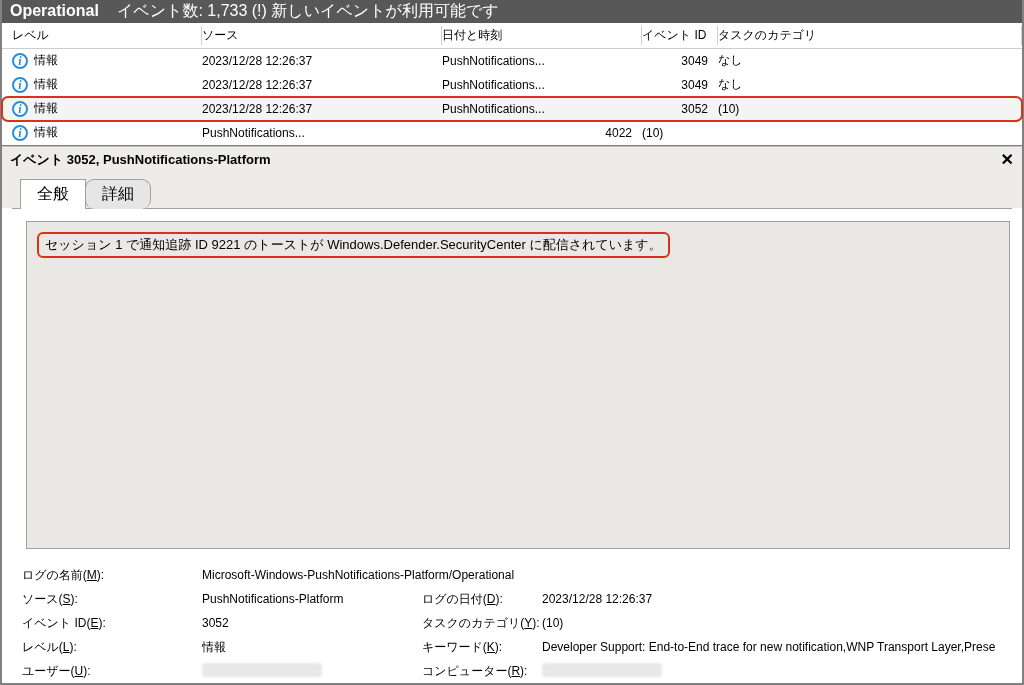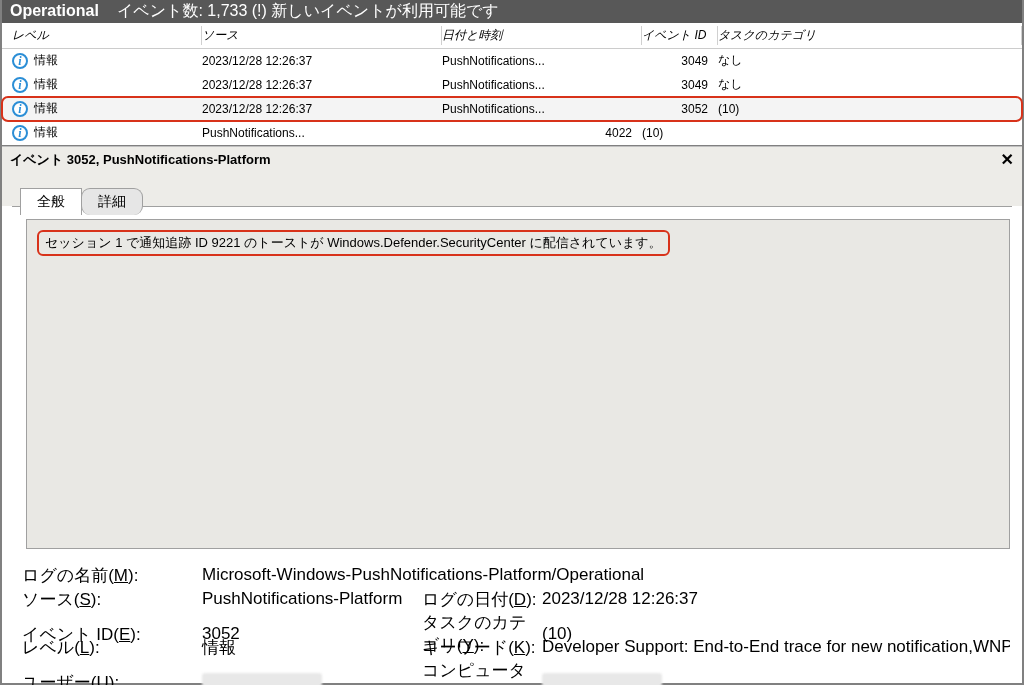--- a/index.html
+++ b/index.html
@@ -38,21 +38,21 @@
     align-items: center;
     height: 22px;
     padding-left: 10px;
   }
   .list-head {
     height: 26px;
     background: #fff;
     color: #000;
     border-bottom: 1px solid #ccc;
   }
-  .list-head > div { position: relative; height: 100%; display:flex; align-items:center;font-style:italic; }
+  .list-head > div { position: relative; height: 100%; display:flex; align-items:center; }
   .list-head > div::after {
     content:""; position:absolute; right:0; top:3px; bottom:3px; width:1px; background:#d0d0d0;
   }
   .list-row { height: 24px; }
   .list-row.sel {
     background: #f4f4f4;
     outline: 2px solid #d8321a;
     outline-offset: -1px;
     border-radius: 6px;
   }
@@ -81,23 +81,23 @@
     display:flex; align-items:flex-end;
     padding: 6px 0 0 18px;
     gap: 0;
     background:#edece8;
   }
   .tab {
     padding: 4px 16px;
     border: 1px solid #a0a0a0;
     border-bottom: none;
     background:#fff;
-    font-size:14px;
+    font-size:16px;
     margin-right:-1px;
-    position: relative; top:9px;
+    position: relative; top:1px;
     cursor: default;
   }
   .tab.inactive { background:#e6e6e6;border-radius:9px; }
   .tabs-underline { height:1px; background:#a0a0a0; margin: 0 10px; }
 
   .msg-panel {
     margin: 12px 12px 0 24px;
     height: 345px;
     background:#e9e8e4;
     border:1px solid #a0a0a0;
@@ -108,21 +108,21 @@
     display:inline-block;
     border: 2px solid #d8321a;
     border-radius: 6px;
     padding: 2px 6px;
     margin: 4px 2px;
     font-size: 13px;
   }
 
   .props {
     padding: 14px 12px 0 20px;
-    font-size: 17px;
+    font-size: 12px;
   }
   .prow {
     display:grid;
     grid-template-columns: 180px 220px 120px 1fr;
     height: 24px;
     align-items:center;
   }
   .prow .lbl u { text-decoration: underline; }
   .blur {
     display:inline-block;

